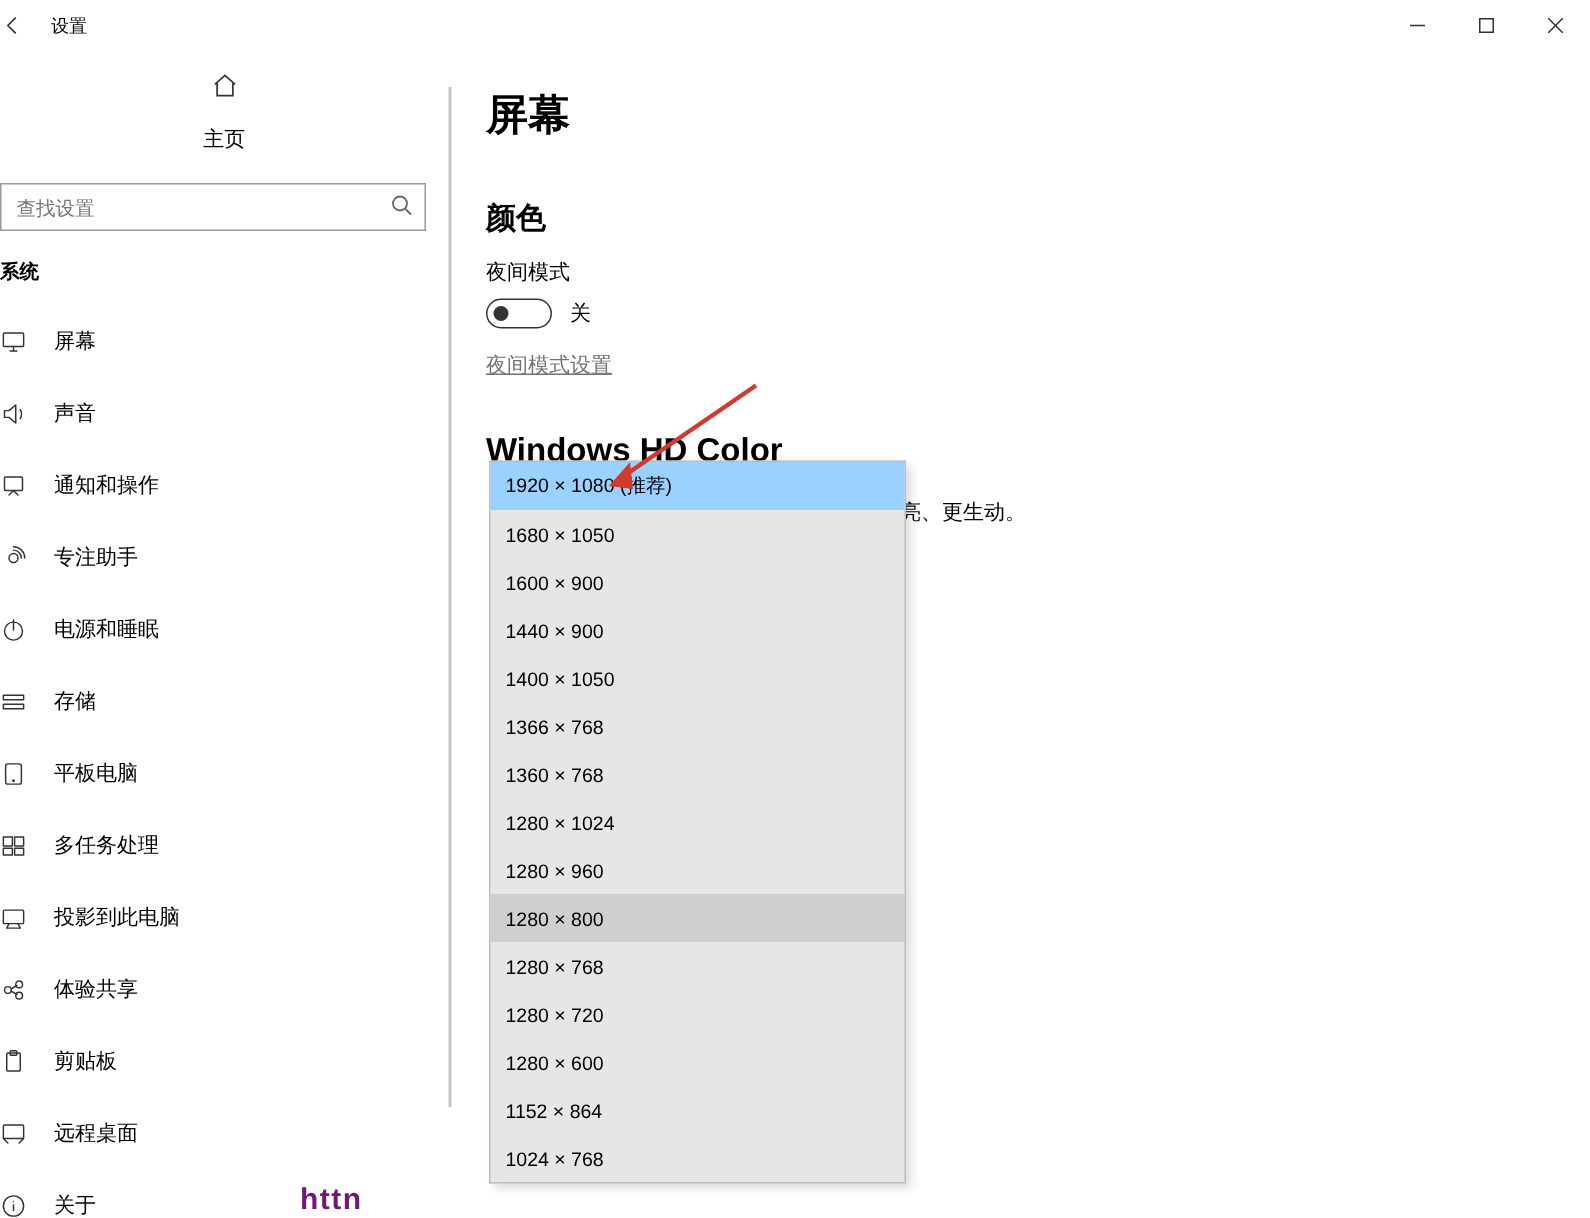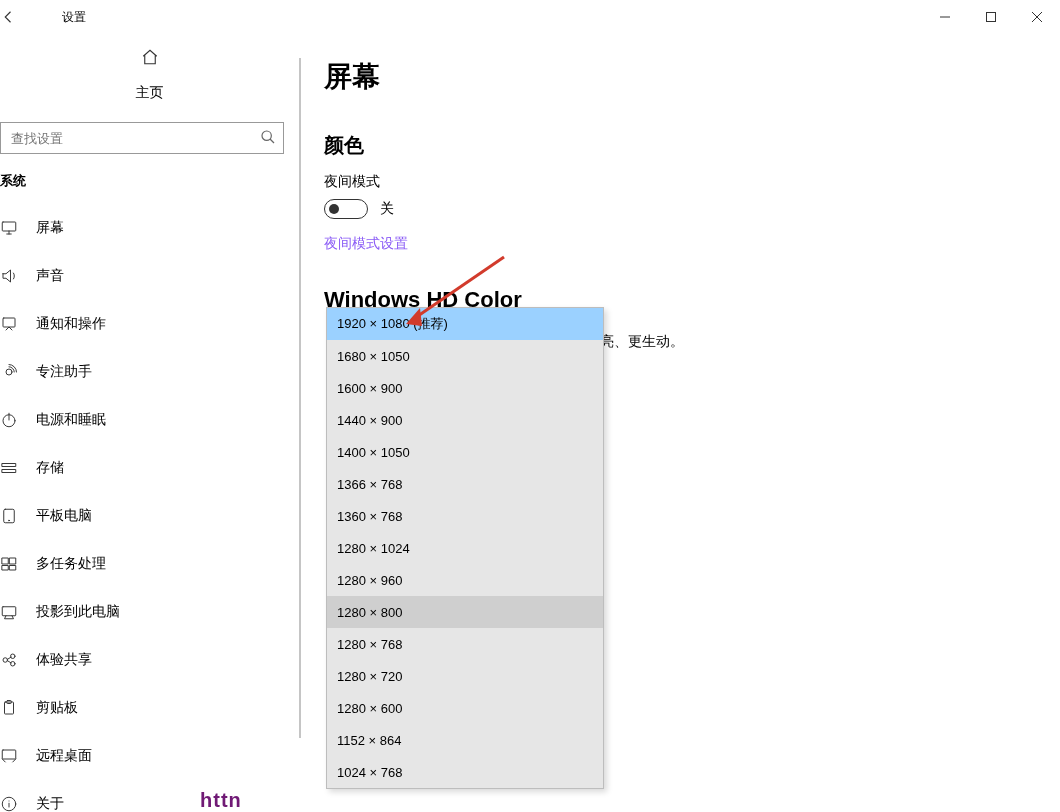--- a/index.html
+++ b/index.html
@@ -1,19 +1,19 @@
 <!DOCTYPE html>
 <html><head>
 <meta charset="utf-8">
 <style>
   * { box-sizing: border-box; margin: 0; padding: 0; font-family: "Microsoft YaHei", "Segoe UI", sans-serif; }
   body { width: 1060px; height: 812px; background: #fff; overflow: hidden; position: relative; }
 
   
-  .titlebar { height: 34px; display: flex; align-items: center; position: relative; gap: 28px; }
+  .titlebar { height: 34px; display: flex; align-items: center; position: relative; }
   .titlebar .back { width: 30px; height: 34px; display: flex; align-items: center; justify-content: center; margin-left: -6px;}
   .titlebar .back svg { width: 18px; height: 18px; stroke: #333; }
   .titlebar .title { font-size: 12px; margin-left: 10px; }
   .win-btns { position: absolute; right: 0; top: 0; display: flex; }
   .win-btn { width: 46px; height: 34px; display: flex; align-items: center; justify-content: center; }
   .win-btn svg { width: 10px; height: 10px; stroke: #333; stroke-width: 1; fill: none; }
 
   
   .content { display: flex; height: calc(100% - 34px); position: relative; }
 
@@ -34,21 +34,21 @@
   
   .main { flex: 1; padding: 24px 24px 0 24px; position: relative; }
   .h1 { font-size: 28px; font-weight: 600; margin-bottom: 36px; }
   .h2 { font-size: 20px; font-weight: 600; margin-bottom: 14px; }
   .h2b { font-size: 22px; font-weight: 600; margin-top: 34px; margin-bottom: 10px; }
   .field-label { font-size: 14px; margin-bottom: 8px; }
   .toggle-row { display: flex; align-items: center; gap: 12px; margin-bottom: 16px; }
   .toggle { width: 44px; height: 20px; border: 1px solid #333; border-radius: 10px; position: relative; background: #fff; }
   .toggle .knob { width: 10px; height: 10px; background: #333; border-radius: 50%; position: absolute; left: 4px; top: 4px; }
   .toggle-state { font-size: 14px; }
-  .link { color: #8b5cf6; font-size: 14px; cursor: default; }
+  .link { color: #737373; font-size: 14px; cursor: default; text-decoration: underline; }
 
   
   .dropdown { position: absolute; left: 326px; top: 307px; width: 278px; background: #e6e6e6; border: 1px solid #bdbdbd; box-shadow: 3px 3px 6px rgba(0,0,0,0.15); }
   .dropdown .opt { height: 32px; padding: 0 10px; display: flex; align-items: center; font-size: 13px; cursor: default; }
   .dropdown .opt.selected { background: #9bd1ff; }
   .dropdown .opt.current { background: #cfcfcf; }
 
   
   .arrow-annot { position: absolute; left: 404px; top: 252px; pointer-events: none; }
 

